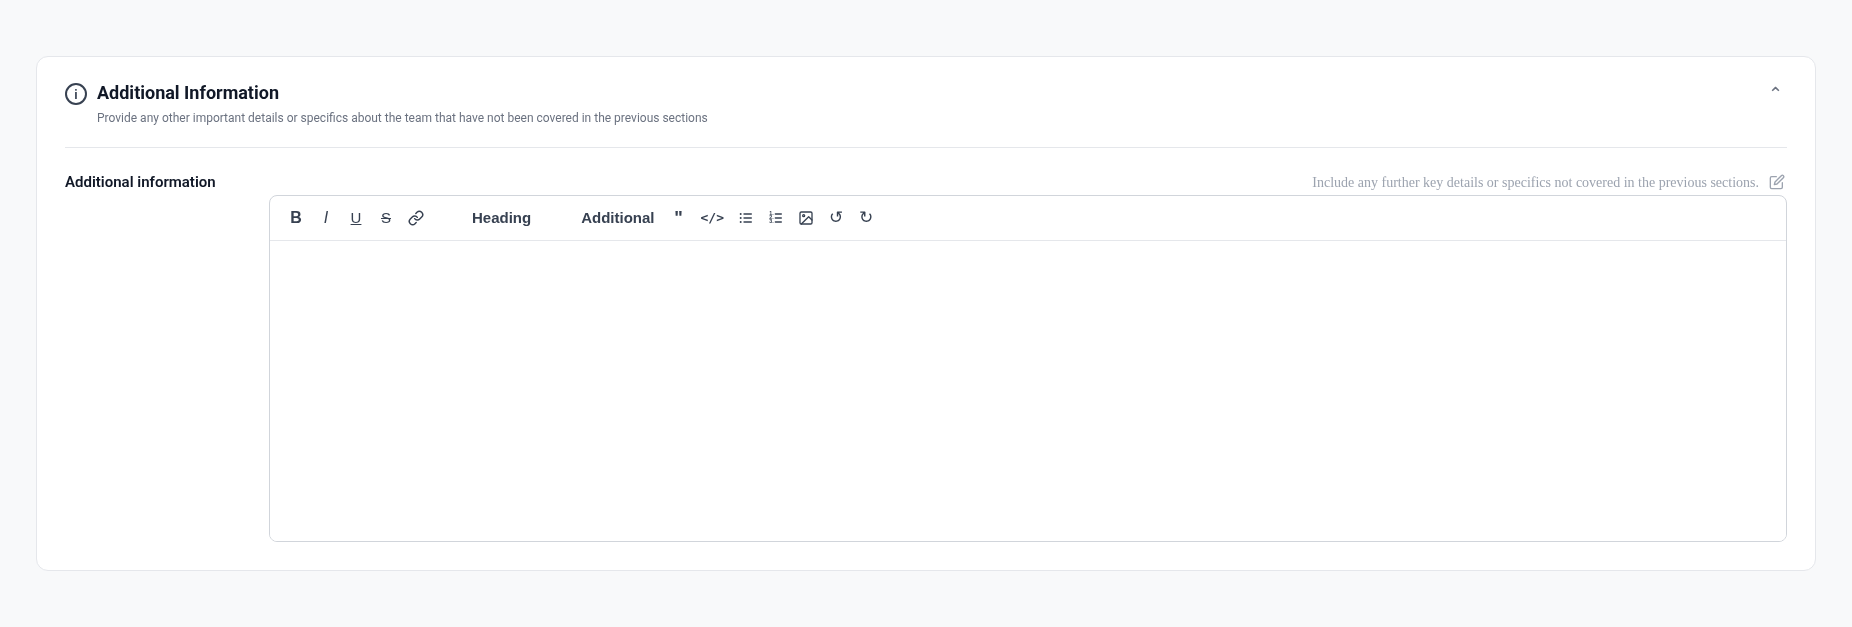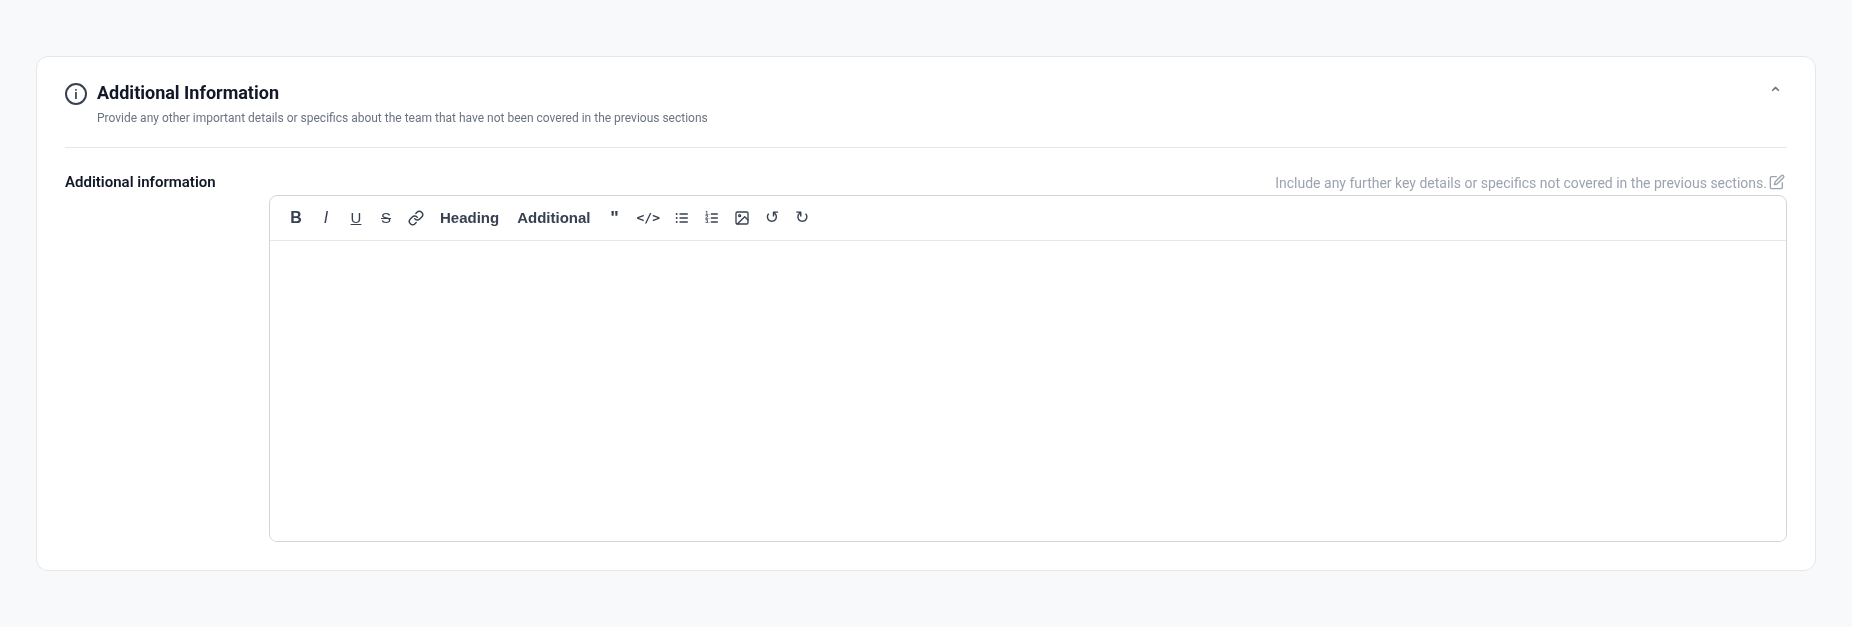--- a/index.html
+++ b/index.html
@@ -101,21 +101,22 @@
     }
 
     .editor-col {
       flex: 1;
     }
 
     .editor-hint-row {
       display: flex;
       align-items: center;
       justify-content: flex-end;
-      gap: 0;
+      gap: 8px;
+      font-family: Liberation Serif, serif;
     }
 
     .editor-hint {
       font-size: 14px;
       color: #9ca3af;
     }
 
     .edit-icon-btn {
       background: none;
       border: none;
@@ -182,20 +183,21 @@
       border: none;
       cursor: pointer;
       color: #374151;
       font-size: 15px;
       font-weight: 600;
       padding: 4px 8px;
       border-radius: 4px;
       height: 28px;
       display: flex;
       align-items: center;
+      margin-left: 32px;
     }
 
     .editor-body {
       min-height: 300px;
       padding: 16px;
       font-size: 15px;
       color: #374151;
       outline: none;
       background: #ffffff;
     }

